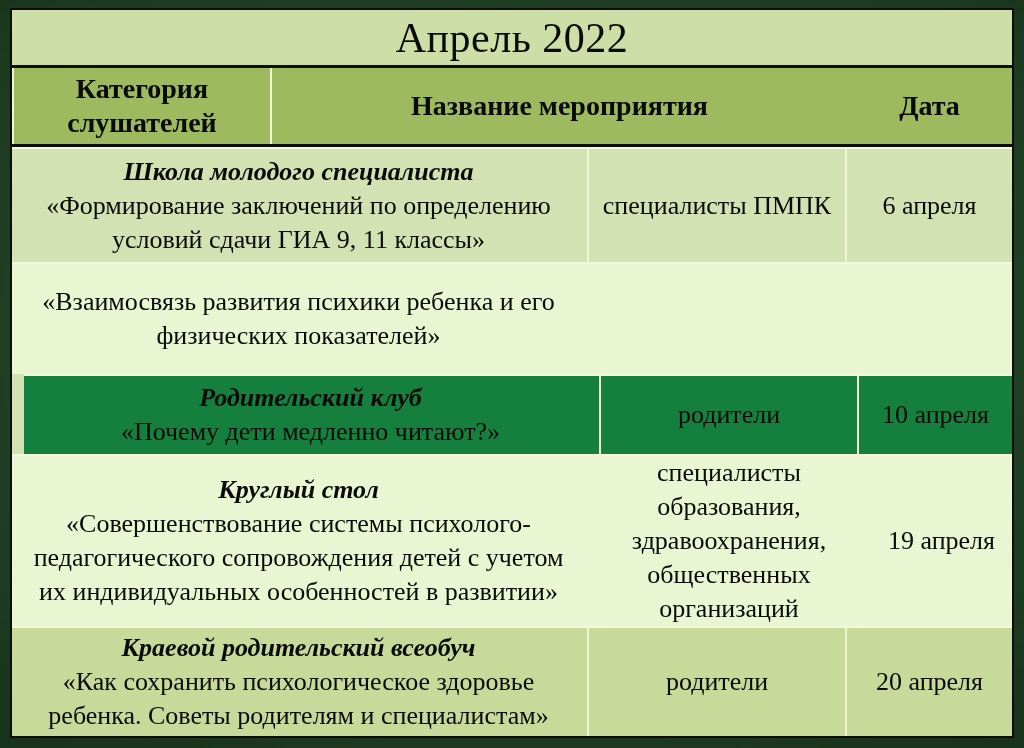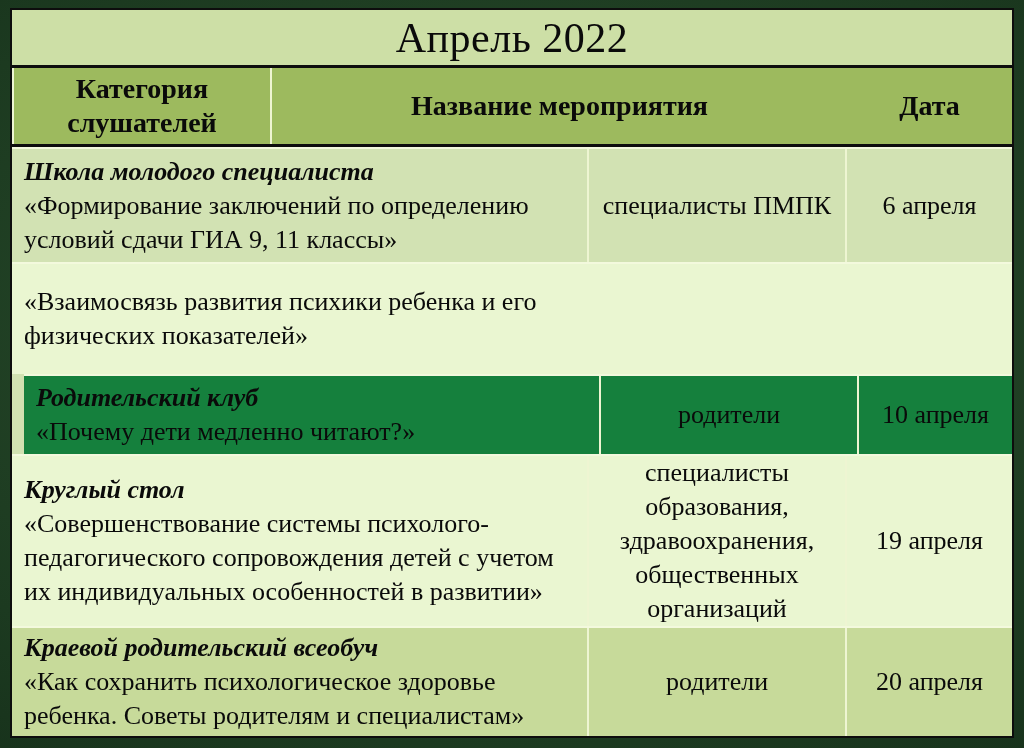--- a/index.html
+++ b/index.html
@@ -43,31 +43,32 @@
   .cell-date  { flex: 1; }
   .row {
     display: flex;
     border-top: 2px solid #f3f9dd;
   }
   .row:first-child { border-top: none; }
   .row .cell { font-size: 26px; line-height: 34px; color: #0a0a0a; }
   .row .cell-name {
     display: flex; flex-direction: column; justify-content: center;
     padding: 6px 14px 6px 12px;
+    text-align: center;
   }
   .row .cell-aud, .row .cell-date {
     display: flex; align-items: center; justify-content: center;
     text-align: center;
     padding: 20px 8px;
   }
   .event-type { font-weight: bold; font-style: italic; }
   .r1 { height: 115px; background: #d2e2b3; }
   .r2 { height: 112px; background: #eaf6d1; }
   .r3 { height: 80px;  background: #15803d; margin-left: 12px; }
-  .r4 { height: 172px; background: #eaf6d1; }
+  .r4 { height: 172px; background: #eaf6d1; gap: 12px; }
   .r5 { height: 110px; background: #c7da9a; }
 </style>
 </head>
 <body>
 
 <div class="stage">
   <div class="table-wrap">
 
     <div class="title-bar">
       <span>Апрель 2022</span>

